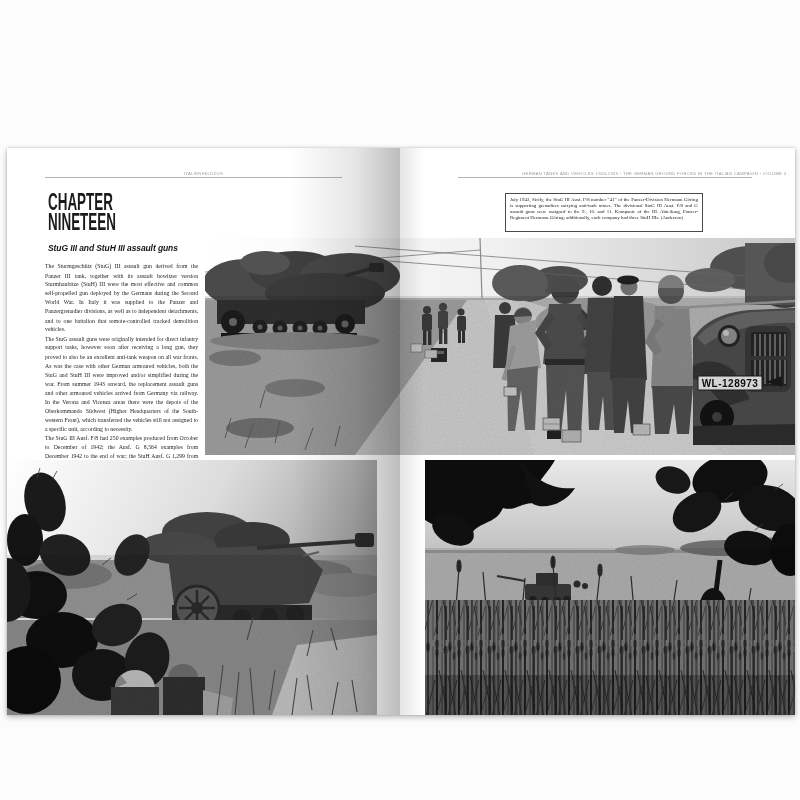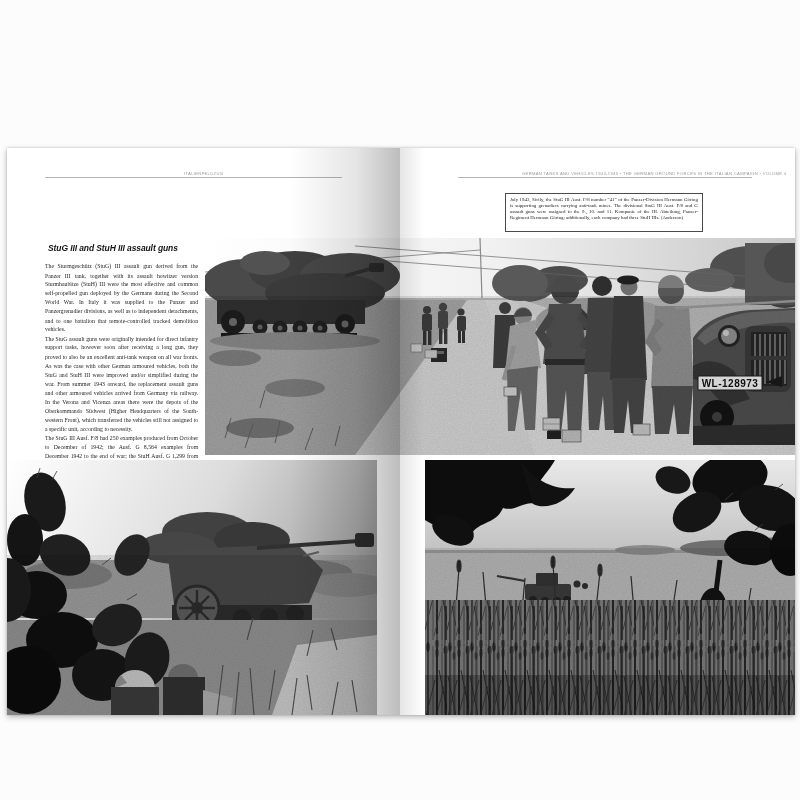--- a/index.html
+++ b/index.html
@@ -68,20 +68,24 @@
 <body>
 
 <div class="spread">
 
   <div class="abs" style="left:0;top:0;width:393px;height:567px;">
     <div class="run-head" style="left:0;width:393px;">
       <span>ITALIENFELDZUG</span>
     </div>
     <div class="rule" style="left:38px;width:297px;"></div>
 
+    <div class="chapter">
+      <b>CHAPTER</b>
+      <b>NINETEEN</b>
+    </div>
 
     <div class="subtitle">StuG III and StuH III assault guns</div>
 
     <div class="bodycol">
       <p>The Sturmgeschütz (StuG) III assault gun derived from the Panzer III tank, together with its assault howitzer version Sturmhaubitze (StuH) III were the most effective and common self-propelled gun deployed by the Germans during the Second World War. In Italy it was supplied to the Panzer and Panzergrenadier divisions, as well as to independent detachments, and to one battalion that remote-controlled tracked demolition vehicles.</p>
       <p>The StuG assault guns were originally intended for direct infantry support tasks, however soon after receiving a long gun, they proved to also be an excellent anti-tank weapon on all war fronts. As was the case with other German armoured vehicles, both the StuG and StuH III were improved and/or simplified during the war. From summer 1943 onward, the replacement assault guns and other armoured vehicles arrived from Germany via railway. In the Verona and Vicenza areas there were the depots of the Oberkommando Südwest (Higher Headquarters of the South-western Front), which transferred the vehicles still not assigned to a specific unit, according to necessity.</p>
       <p>The StuG III Ausf. F/8 had 250 examples produced from October to December of 1942; the Ausf. G 8,564 examples from December 1942 to the end of war; the StuH Ausf. G 1,299 from March 1943 to April of 1945.</p>
     </div>
   </div>
 

